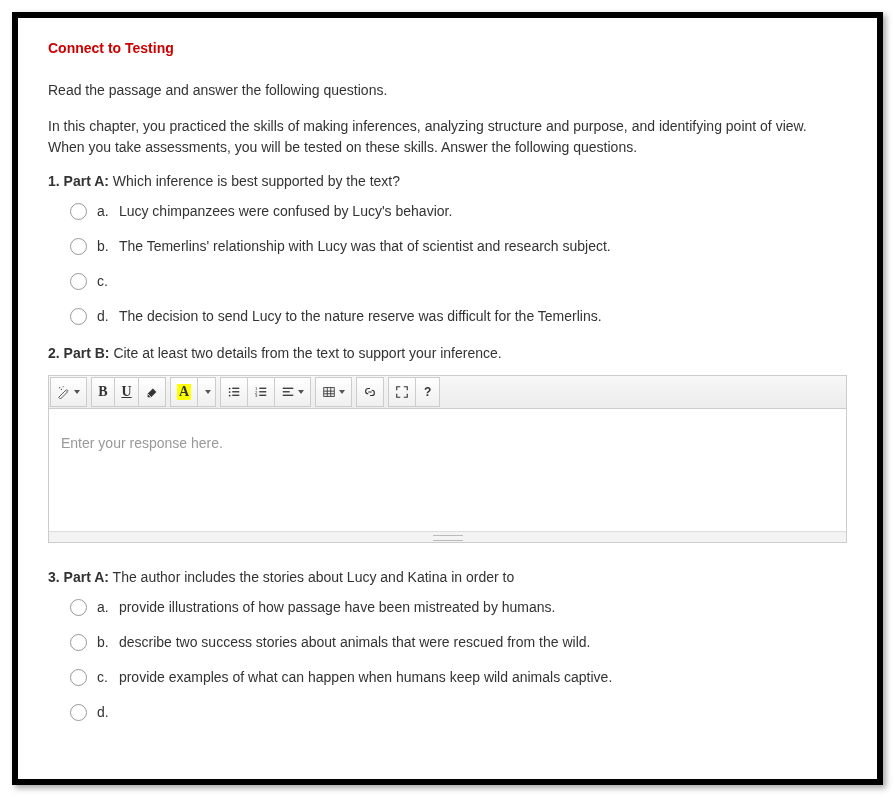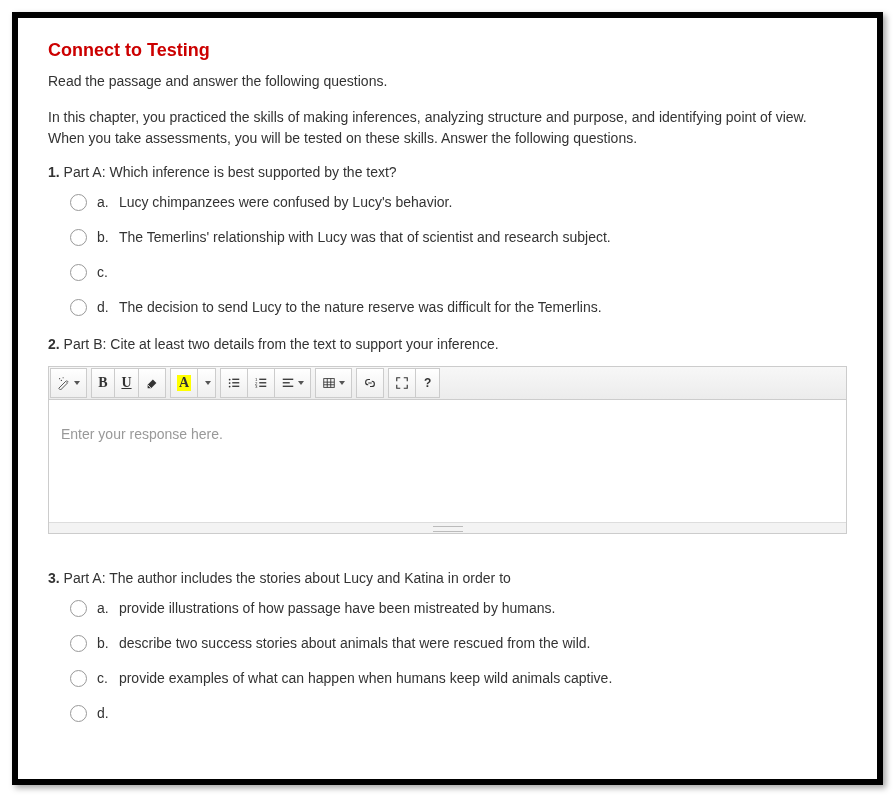--- a/index.html
+++ b/index.html
@@ -21,37 +21,37 @@
     border: 6px solid #000;
     background: #fff;
     padding: 22px 30px 22px 30px;
     box-shadow: 3px 3px 6px rgba(0,0,0,0.35);
     font-family: Arial, Helvetica, sans-serif;
     font-size: 14px;
     color: #333;
     overflow: hidden;
   }
   h2.title {
-    margin: 0 0 10px 0;
-    font-size: 18px;
+    margin: 0 0 24px 0;
+    font-size: 14px;
     color: #cc0000;
     font-weight: bold;
   }
   p.para {
     margin: 0 0 16px 0;
     line-height: 1.45;
   }
   .question {
     margin: 0 0 20px 0;
   }
   .qhead {
     margin: 0 0 14px 0;
   }
   .qnum { font-weight: bold; }
-  .qpart { font-weight: normal; }
+  .qpart { font-weight: bold; }
   .options {
     padding-left: 22px;
   }
   .opt {
     display: flex;
     align-items: center;
     margin: 0 0 18px 0;
   }
   .radio {
     width: 15px;
@@ -259,21 +259,21 @@
                 </svg>
             </div>
             <div class="tb-btn" style="font-weight:bold;">?</div>
           </div>
         </div>
         <div class="editor-body">Enter your response here.</div>
         <div class="editor-footer"></div>
       </div>
     </div>
 
-    <div class="question" style="margin-top:36px;">
+    <div class="question" style="margin-top:26px;">
       <div class="qhead">
         <span class="qnum">3.</span>
         <span class="qpart">Part A:</span>
         <span>The author includes the stories about Lucy and Katina in order to</span>
       </div>
       <div class="options">
         <div class="opt">
           <span class="radio"></span>
           <span class="opt-letter">a.</span>&nbsp;
           <span>provide illustrations of how passage have been mistreated by humans.</span>

